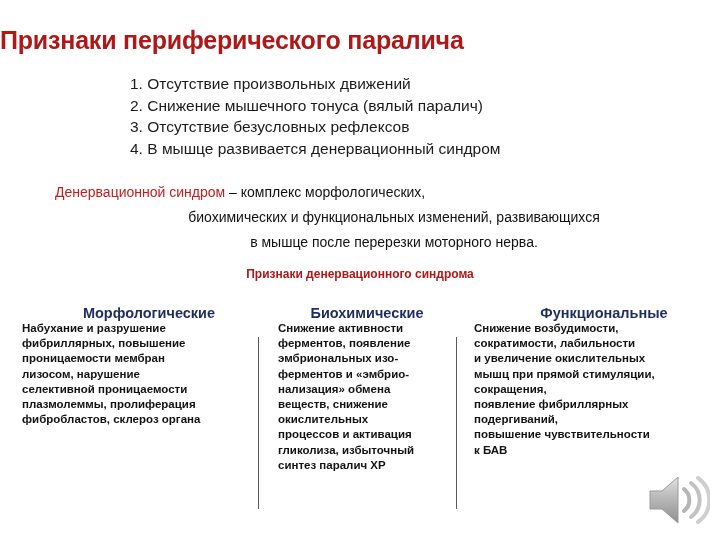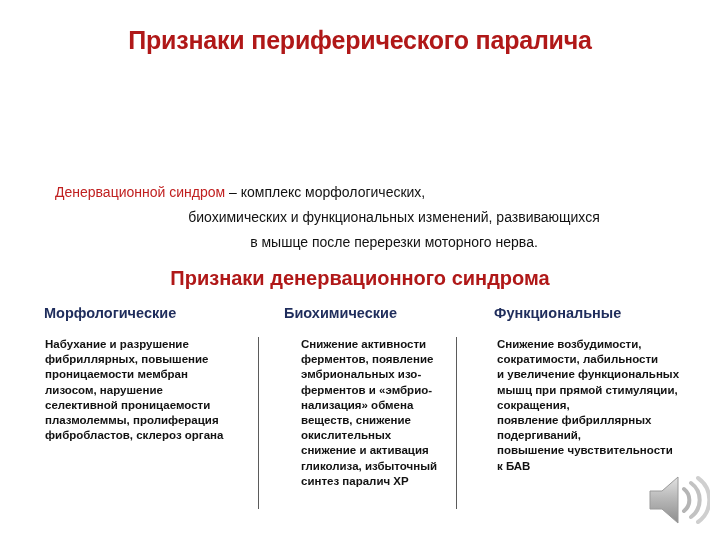--- a/index.html
+++ b/index.html
@@ -19,21 +19,21 @@
     background: #ffffff;
     overflow: hidden;
   }
 
   
   .main-title {
     position: absolute;
     left: 0;
     top: 26px;
     width: 720px;
-    text-align: center;
+    text-align: left;
     font-size: 25px;
     font-weight: bold;
     color: #B01818;
     letter-spacing: -0.2px;
     white-space: nowrap;
   }
 
   
   .num-list {
     position: absolute;
@@ -68,21 +68,21 @@
     text-align: center;
   }
 
   
   .section-title {
     position: absolute;
     left: 0;
     top: 267px;
     width: 720px;
     text-align: center;
-    font-size: 20px;
+    font-size: 12px;
     font-weight: bold;
     color: #B01818;
     white-space: nowrap;
   }
 
   
   .columns {
     position: absolute;
     left: 0;
     top: 305px;
@@ -90,34 +90,33 @@
     height: 225px;
   }
   .col {
     position: absolute;
     top: 0;
   }
   .col-head {
     font-size: 14.5px;
     font-weight: bold;
     color: #1F2D5C;
-    text-align: left;
-    white-space: nowrap;
-    margin-bottom: 16px;
+    text-align: center;
+    white-space: nowrap;
+    margin-bottom: 0;
   }
   .col-body {
     font-size: 11.5px;
     font-weight: bold;
     line-height: 15.2px;
     color: #121212;
   }
   .col-body .ln {
     white-space: nowrap;
     display: block;
-    margin-left: 23px;
   }
 
   .col-morph      { left: 22px;  width: 232px; }
   .col-morph .col-head { margin-left: 22px; }
   .col-biochem    { left: 278px; width: 172px; }
   .col-biochem .col-head { margin-left: 6px; }
   .col-func       { left: 474px; width: 240px; }
   .col-func .col-head { margin-left: 20px; }
 
   .divider {
@@ -139,20 +138,26 @@
     height: 54px;
   }
 </style>
 </head>
 <body>
 
 <div class="slide">
 
   <div class="main-title">Признаки периферического паралича</div>
 
+  <div class="num-list">
+    <div class="num-list-item">1. Отсутствие произвольных движений</div>
+    <div class="num-list-item">2. Снижение мышечного тонуса (вялый паралич)</div>
+    <div class="num-list-item">3. Отсутствие безусловных рефлексов</div>
+    <div class="num-list-item">4. В мышце развивается денервационный синдром</div>
+  </div>
 
   <div class="definition">
     <span class="term">Денервационной синдром</span><span> – комплекс  морфологических,</span>
     <span class="cont">биохимических и функциональных изменений, развивающихся</span>
     <span class="cont">в мышце после перерезки моторного нерва.</span>
   </div>
 
   <div class="section-title">Признаки денервационного синдрома</div>
 
   <div class="columns">
@@ -176,32 +181,32 @@
     <div class="col col-biochem">
       <div class="col-head">Биохимические</div>
       <div class="col-body">
         <span class="ln">Снижение  активности</span>
         <span class="ln">ферментов, появление</span>
         <span class="ln">эмбриональных изо-</span>
         <span class="ln">ферментов и «эмбрио-</span>
         <span class="ln">нализация» обмена</span>
         <span class="ln">веществ, снижение</span>
         <span class="ln">окислительных</span>
-        <span class="ln">снижение  и  активация</span>
+        <span class="ln">процессов  и  активация</span>
         <span class="ln">гликолиза, избыточный</span>
         <span class="ln">синтез паралич ХР</span>
       </div>
     </div>
 
     <div class="col col-func">
       <div class="col-head">Функциональные</div>
       <div class="col-body">
         <span class="ln">Снижение возбудимости,</span>
         <span class="ln">сократимости, лабильности</span>
-        <span class="ln">и увеличение функциональных</span>
+        <span class="ln">и увеличение окислительных</span>
         <span class="ln">мышц при прямой стимуляции,</span>
         <span class="ln">сокращения,</span>
         <span class="ln">появление фибриллярных</span>
         <span class="ln">подергиваний,</span>
         <span class="ln">повышение чувствительности</span>
         <span class="ln">к БАВ</span>
       </div>
     </div>
 
   </div>

